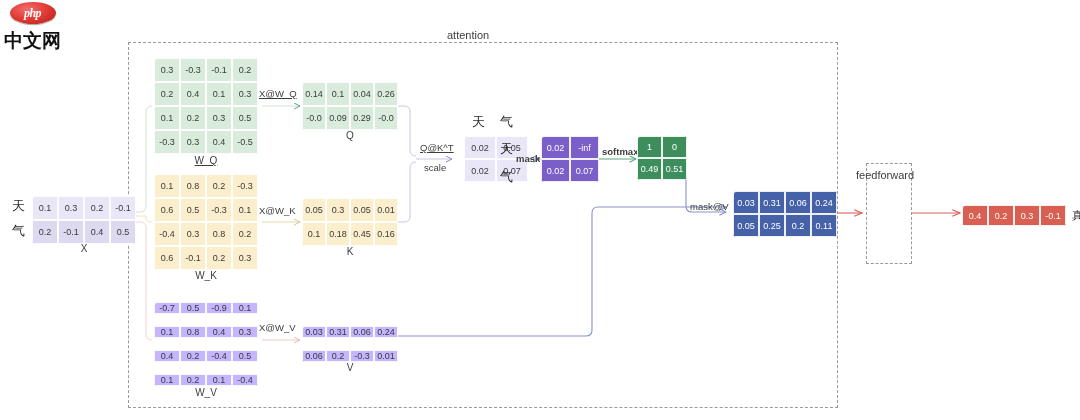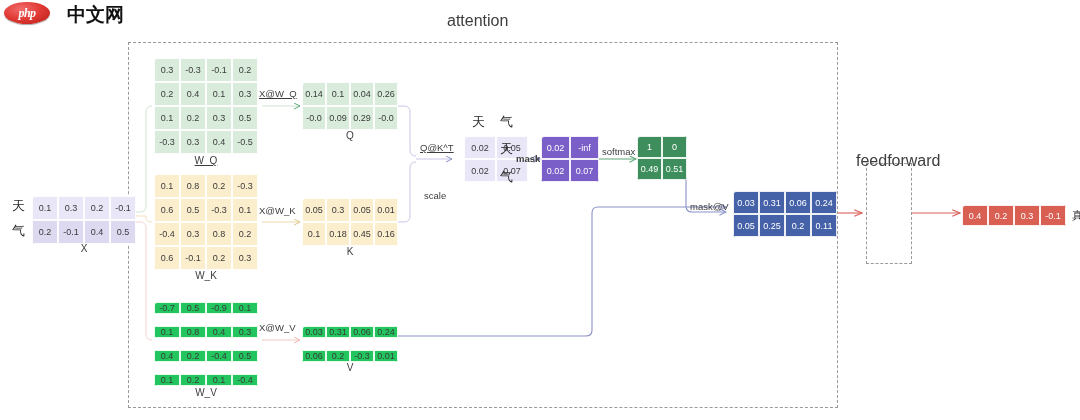--- a/index.html
+++ b/index.html
@@ -5,21 +5,21 @@
   html,body{margin:0;padding:0;}
   body{
     width:1080px;height:420px;position:relative;
     background:#ffffff;
     font-family:"Liberation Sans","DejaVu Sans",sans-serif;
     color:#3d3d3d;overflow:hidden;
   }
   .abs{position:absolute;}
 
   
-  #logo{left:4px;top:2px;display:flex;align-items:flex-start;gap:17px;}
+  #logo{left:4px;top:2px;display:flex;align-items:center;gap:4px;flex-direction:column;}
   .php-badge{
     width:46px;height:22px;border-radius:50%;
     background:radial-gradient(ellipse at 38% 32%, #f26d6d 0%, #e03a34 48%, #b81c18 100%);
     display:flex;align-items:center;justify-content:center;
     box-shadow:0 1px 1px rgba(0,0,0,.35);
   }
   .php-badge span{
     color:#fff;font-weight:bold;font-size:12px;font-style:italic;
     letter-spacing:-.5px;font-family:"Liberation Serif",serif;
   }
@@ -29,33 +29,33 @@
   }
 
   
   .dashed-box{border:1px dashed #9a9a9a;background:transparent;}
   #attention-box{left:128px;top:42px;width:708px;height:364px;}
   #ff-box{left:866px;top:163px;width:44px;height:99px;}
 
   
   .caption{font-size:10px;color:#3d3d3d;text-align:center;}
   .op-label{font-size:9.5px;color:#3d3d3d;white-space:nowrap;}
-  .title{font-size:16px;color:#3d3d3d;white-space:nowrap;}
+  .title{font-size:11px;color:#3d3d3d;white-space:nowrap;margin-top:17px;}
   .tok{font-size:13px;color:#2b2b2b;font-family:"DejaVu Sans",sans-serif;}
 
   
   .mat{display:grid;}
   .cell{
     display:flex;align-items:center;justify-content:center;
     font-size:9px;color:#3a3a3a;box-sizing:border-box;
     border:1px solid rgba(255,255,255,.9);
   }
   .mat.green .cell{background:#d9ecdc;}
   .mat.yellow .cell{background:#fbeecd;}
-  .mat.pink .cell{background:#22c55e;margin-top:12px;}
+  .mat.pink .cell{background:#c4b5fd;margin-top:12px;}
   .mat.lav .cell{background:#e8e6f7;}
   .mat.purple .cell{background:#7b5fc9;color:#fff;}
   .mat.dgreen .cell{background:#3e8e5d;color:#fff;}
   .mat.dblue .cell{background:#4561a8;color:#fff;}
   .mat.red .cell{background:#d95f52;color:#fff;}
   .mat.rounded .cell:first-child{border-top-left-radius:3px;}
   .mat.rounded{border-radius:3px;overflow:hidden;}
 
   
   #wires{position:absolute;left:0;top:0;width:1080px;height:420px;pointer-events:none;}
@@ -229,21 +229,21 @@
     <div class="cell">0.06</div>
     <div class="cell">0.24</div>
     <div class="cell">0.06</div>
     <div class="cell">0.2</div>
     <div class="cell">-0.3</div>
     <div class="cell">0.01</div>
   </div>
 <div class="abs caption" style="left:302px;top:362px;width:96px;">V</div>
 
 <div class="abs op-label" style="left:420px;top:142px;text-decoration:underline;">Q@K^T</div>
-<div class="abs op-label" style="left:424px;top:162px;margin-top:28px;">scale</div>
+<div class="abs op-label" style="left:424px;top:162px;">scale</div>
 
 <div class="abs tok" style="left:472px;top:113px;">天</div>
 <div class="abs tok" style="left:500px;top:113px;">气</div>
 <div class="abs mat lav rounded" id="mat-SC" style="left:464px;top:136px;grid-template-columns:repeat(2,32px);grid-auto-rows:23px;">
     <div class="cell">0.02</div>
     <div class="cell">0.05</div>
     <div class="cell">0.02</div>
     <div class="cell">0.07</div>
   </div>
 
@@ -252,21 +252,21 @@
 
 <div class="abs op-label" style="left:516px;top:153px;font-weight:bold;">mask</div>
 
 <div class="abs mat purple rounded" id="mat-MK" style="left:541px;top:136px;grid-template-columns:repeat(2,29px);grid-auto-rows:23px;">
     <div class="cell">0.02</div>
     <div class="cell">-inf</div>
     <div class="cell">0.02</div>
     <div class="cell">0.07</div>
   </div>
 
-<div class="abs op-label" style="left:602px;top:146px;">softmax</div>
+<div class="abs op-label" style="left:602px;top:146px;font-weight:bold;">softmax</div>
 
 <div class="abs mat dgreen rounded" id="mat-SM" style="left:637px;top:136px;grid-template-columns:repeat(2,25px);grid-auto-rows:22px;">
     <div class="cell">1</div>
     <div class="cell">0</div>
     <div class="cell">0.49</div>
     <div class="cell">0.51</div>
   </div>
 
 <div class="abs op-label" style="left:690px;top:201px;">mask@V</div>
 <div class="abs mat dblue rounded" id="mat-CT" style="left:733px;top:191px;grid-template-columns:repeat(4,26px);grid-auto-rows:23px;">

